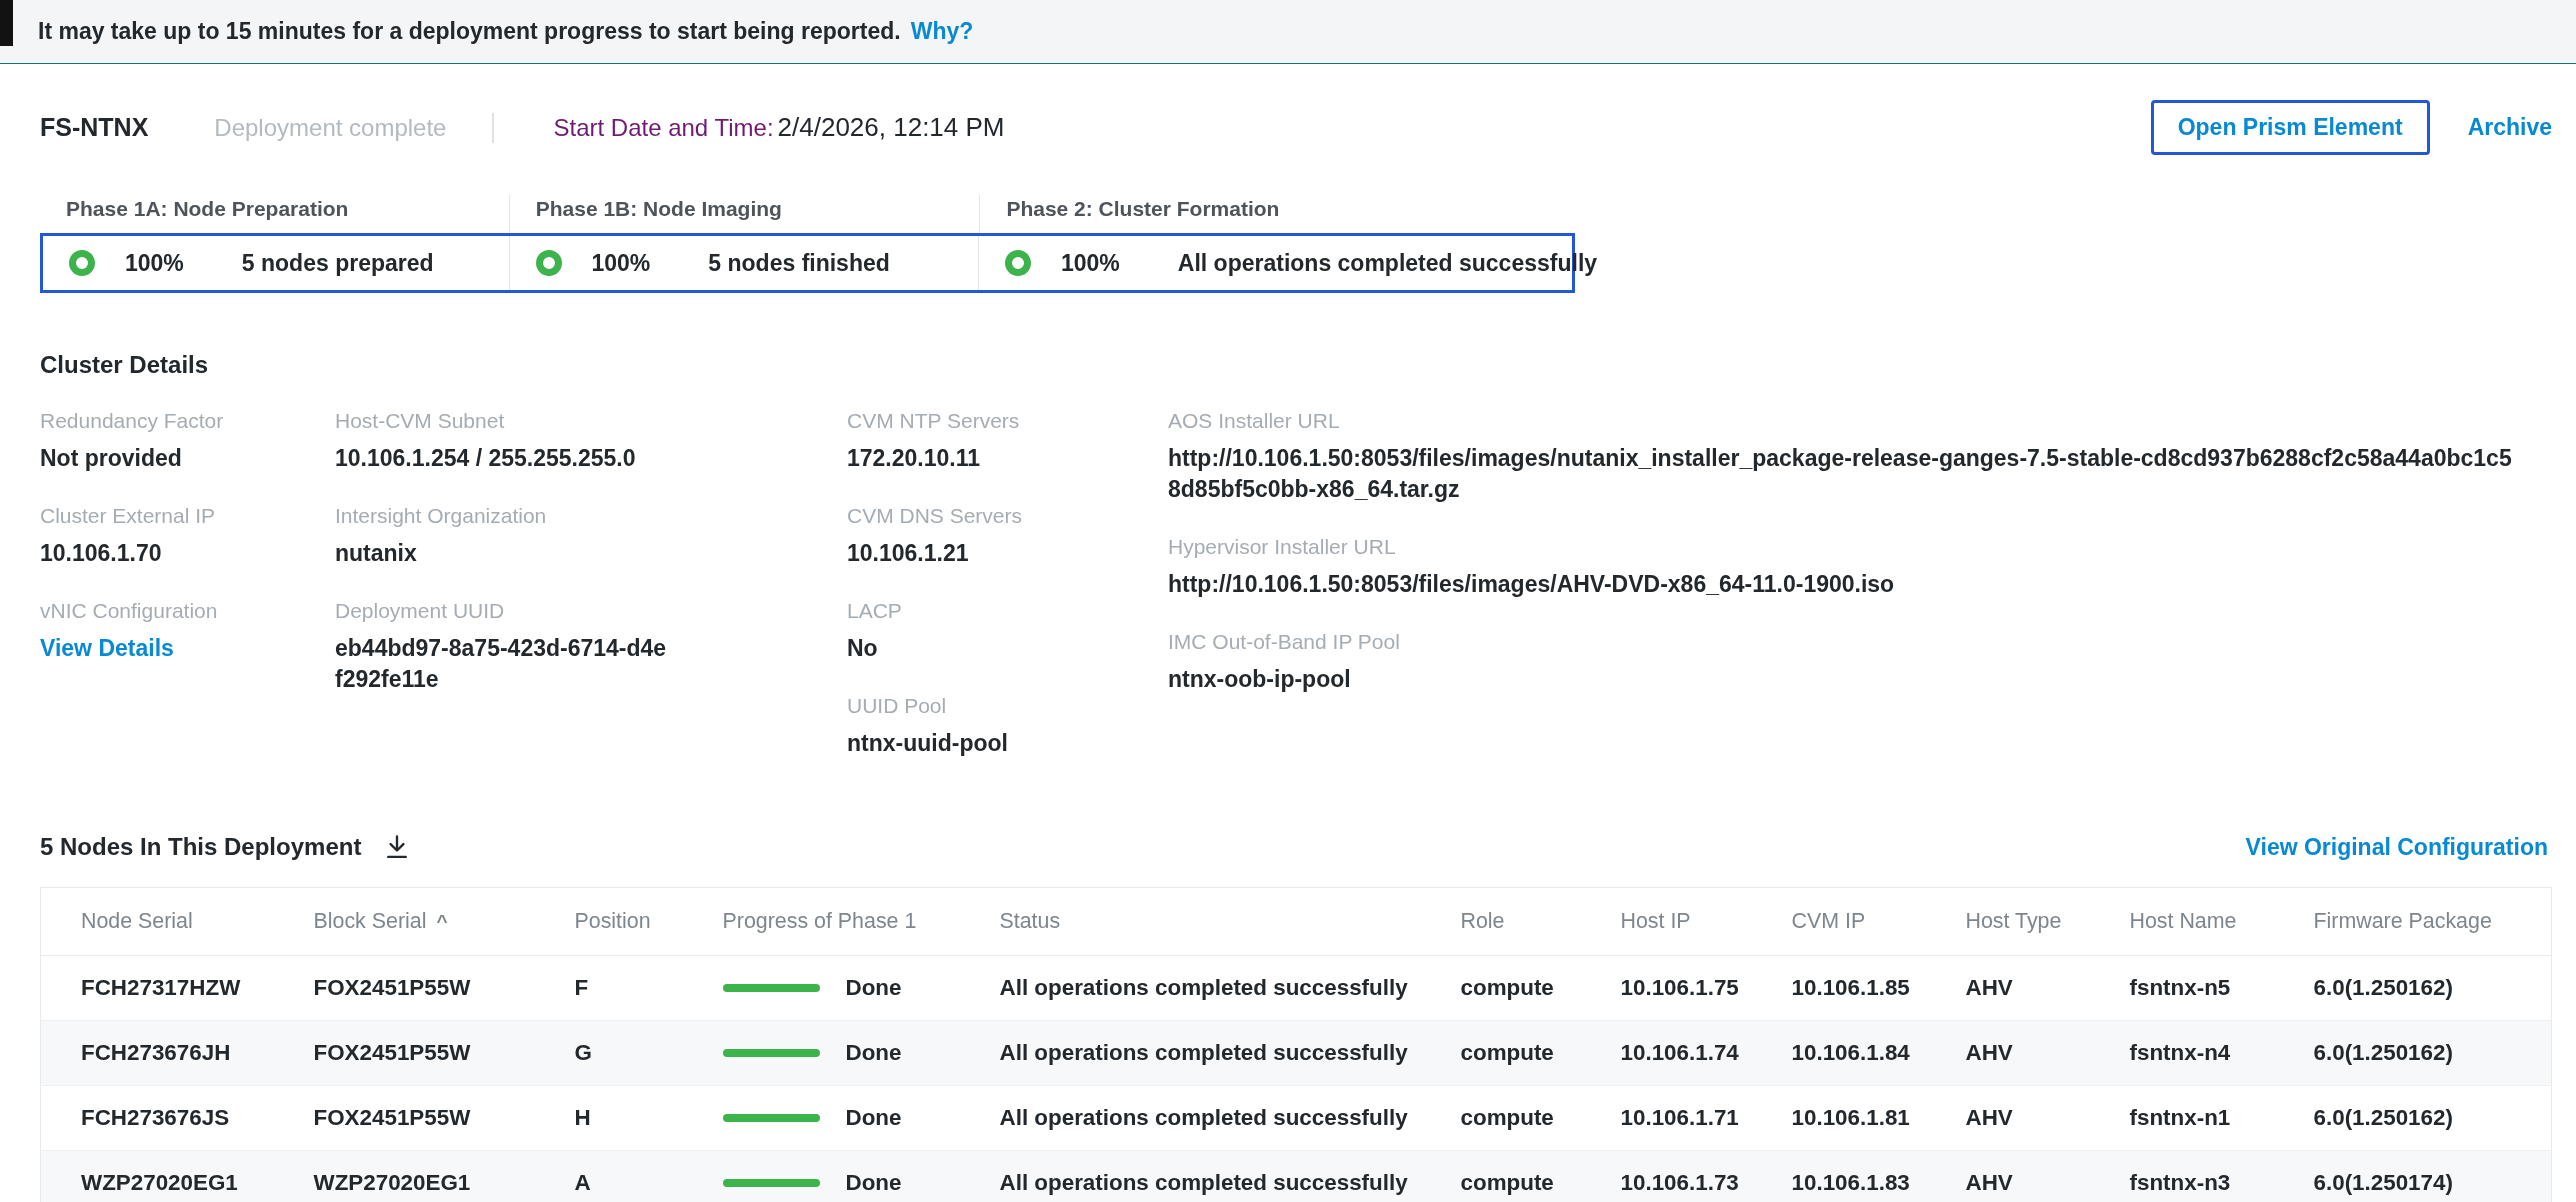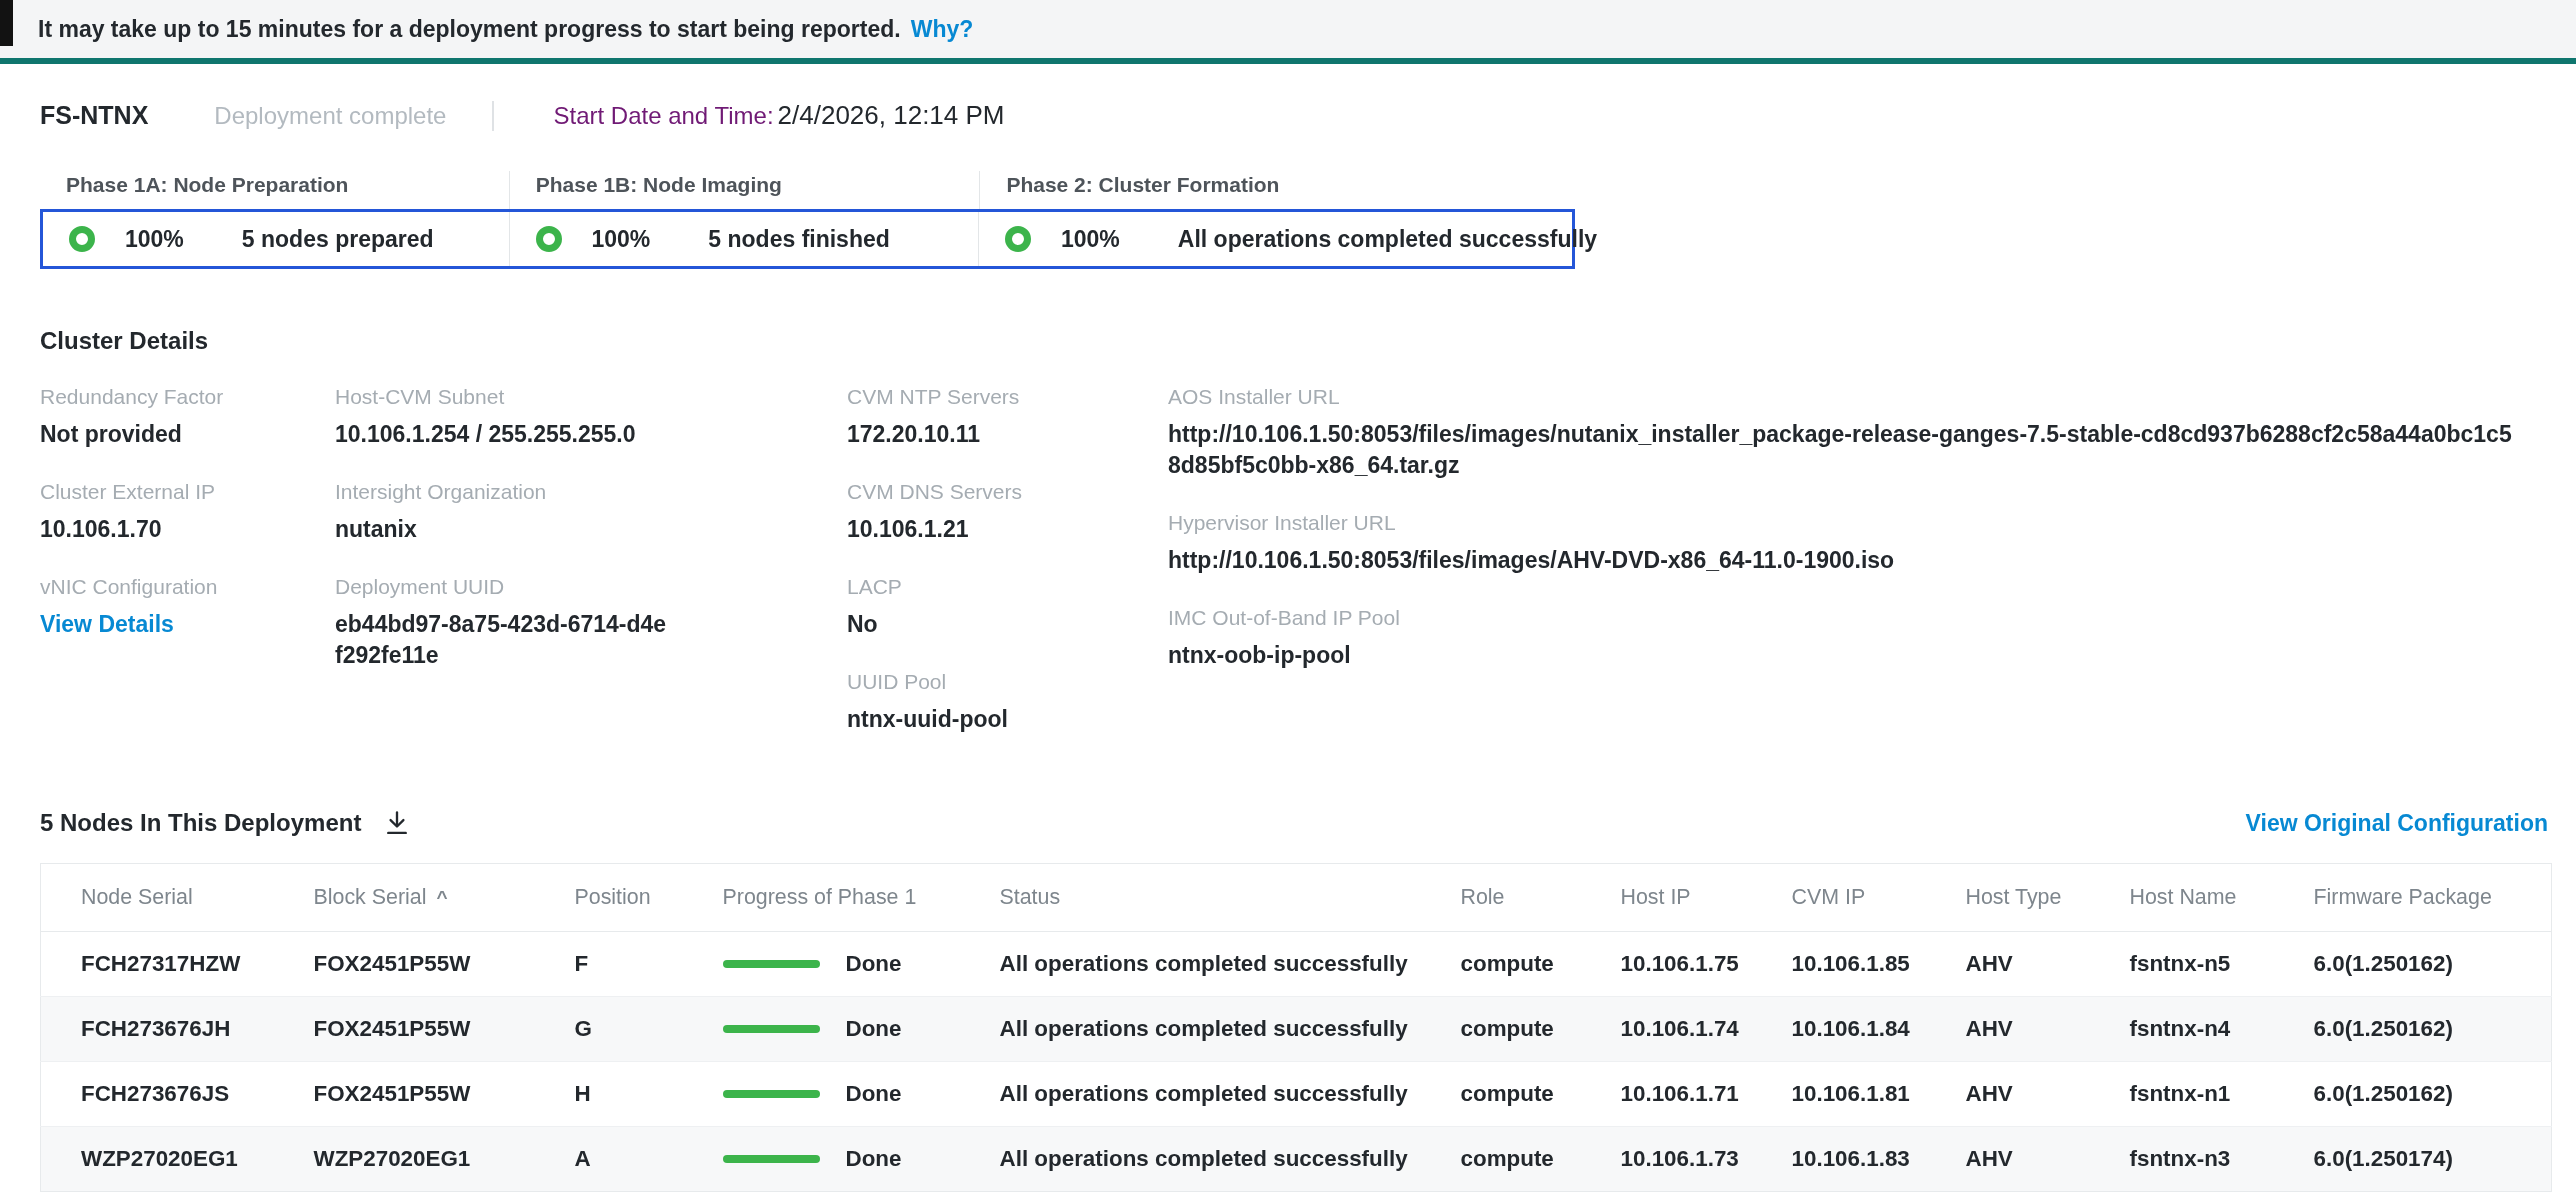--- a/index.html
+++ b/index.html
@@ -1,20 +1,20 @@
 <!DOCTYPE html>
 <html><head>
 <meta charset="utf-8">
 <style>
   * { box-sizing: border-box; margin: 0; padding: 0; }
   body { font-family: "Liberation Sans", "DejaVu Sans", sans-serif; color: #23282d; background: #ffffff; }
   .screen { width: 2576px; height: 1202px; overflow: hidden; background: #fff; position: relative; }
 
   
-  .top-bar { height: 64px; background: #f4f5f6; display: flex; align-items: center; padding-left: 38px; border-bottom: 6px solid #0f766e; position: relative; }
+  .top-bar { height: 64px; background: #f4f5f6; display: flex; align-items: center; padding-left: 38px; border-bottom: 1px solid #0f766e; position: relative; }
   .corner-dark { position: absolute; left: 0; top: 0; width: 13px; height: 46px; background: #121212; }
   .notice { font-size: 23px; font-weight: 700; color: #23282d; }
   .why-link { font-size: 23px; font-weight: 700; color: #0789d3; margin-left: 10px; cursor: pointer; text-decoration: none; }
   .top-right { margin-left: auto; display: flex; align-items: center; height: 100%; }
   .viewing { color: #70787f; font-size: 23px; margin-right: 72px; }
   .filter-chip { background: #ffffff; height: 100%; display: flex; align-items: center; padding: 0 28px 0 36px; gap: 16px; font-weight: 700; font-size: 23px; cursor: pointer; }
 
   
   .content { padding: 0 24px 0 40px; }
 
@@ -88,20 +88,24 @@
   </div>
 
   <div class="content">
 
     <div class="summary-row">
       <span class="dep-name">FS-NTNX</span>
       <span class="dep-status">Deployment complete</span>
       <span class="vdiv"></span>
       <span class="start-label">Start Date and Time:</span>
       <span class="start-value">2/4/2026, 12:14 PM</span>
+      <div class="summary-actions">
+        <button class="prism-btn">Open Prism Element</button>
+        <a class="archive-link">Archive</a>
+      </div>
     </div>
 
     <div class="phases">
       <div class="phase-labels">
         <span class="plabel pw1">Phase 1A: Node Preparation</span>
         <span class="plabel pw2">Phase 1B: Node Imaging</span>
         <span class="plabel pw3">Phase 2: Cluster Formation</span>
       </div>
       <div class="phase-box">
         <div class="segment sw1">

